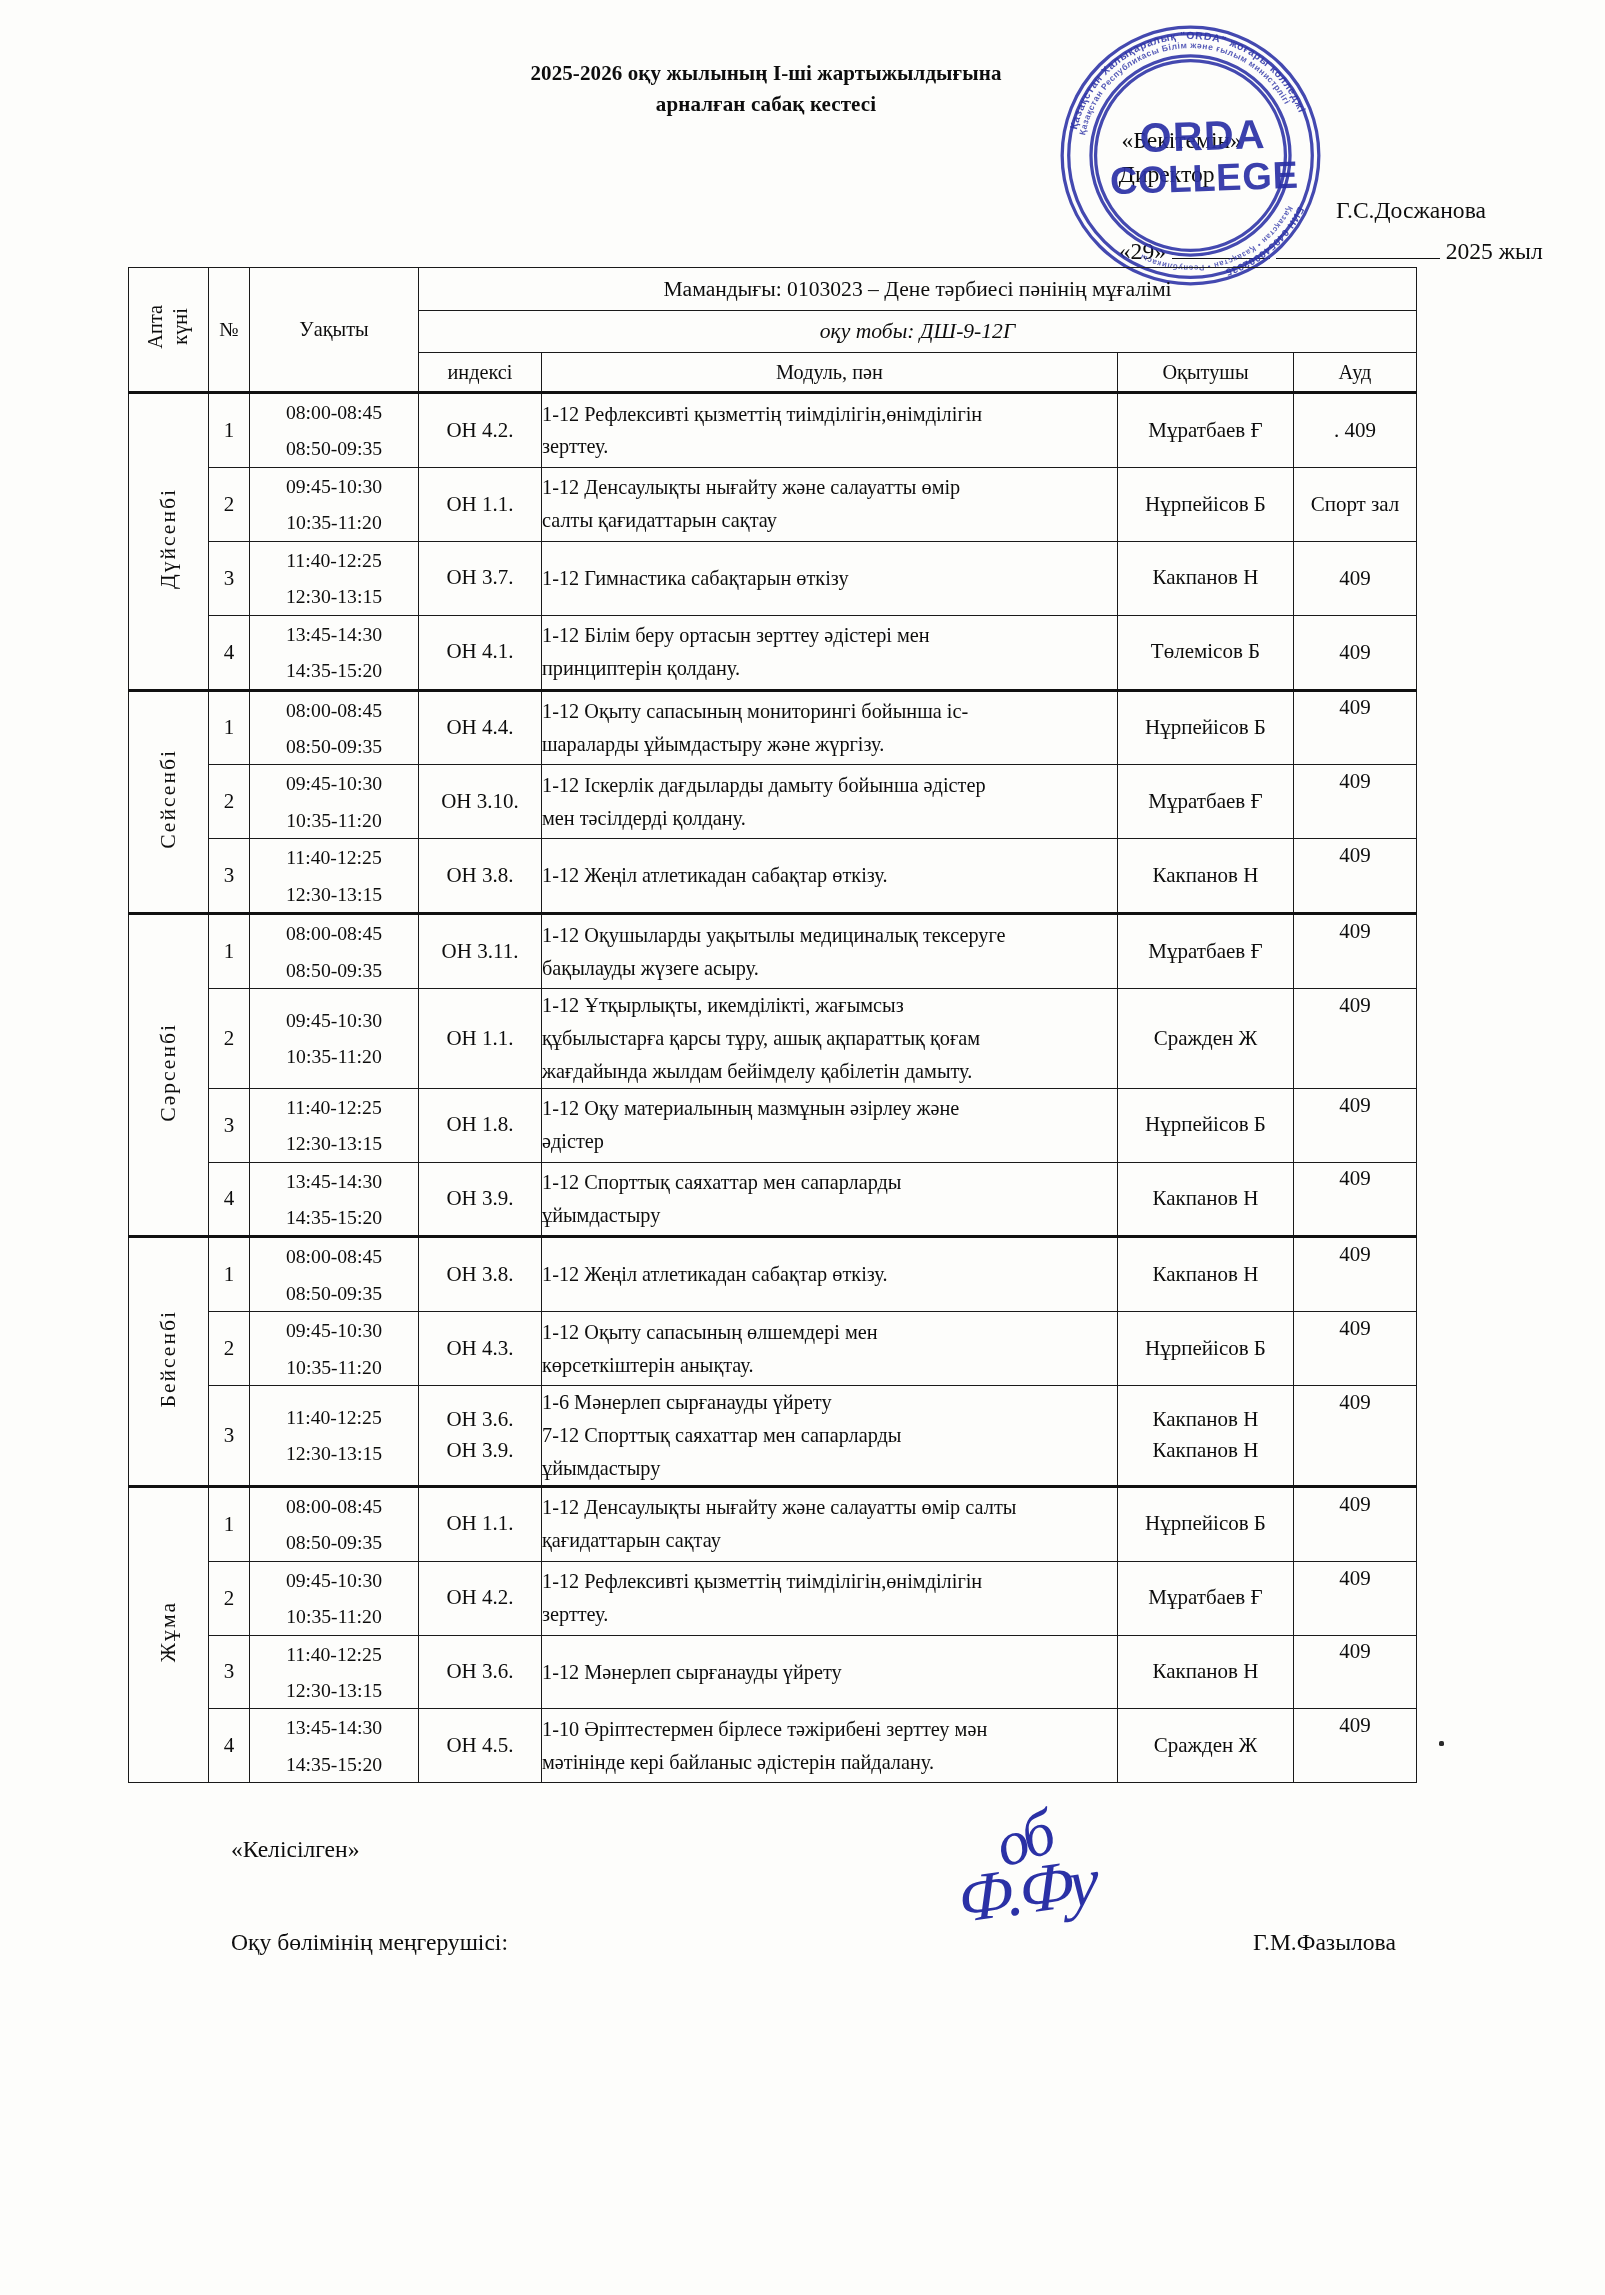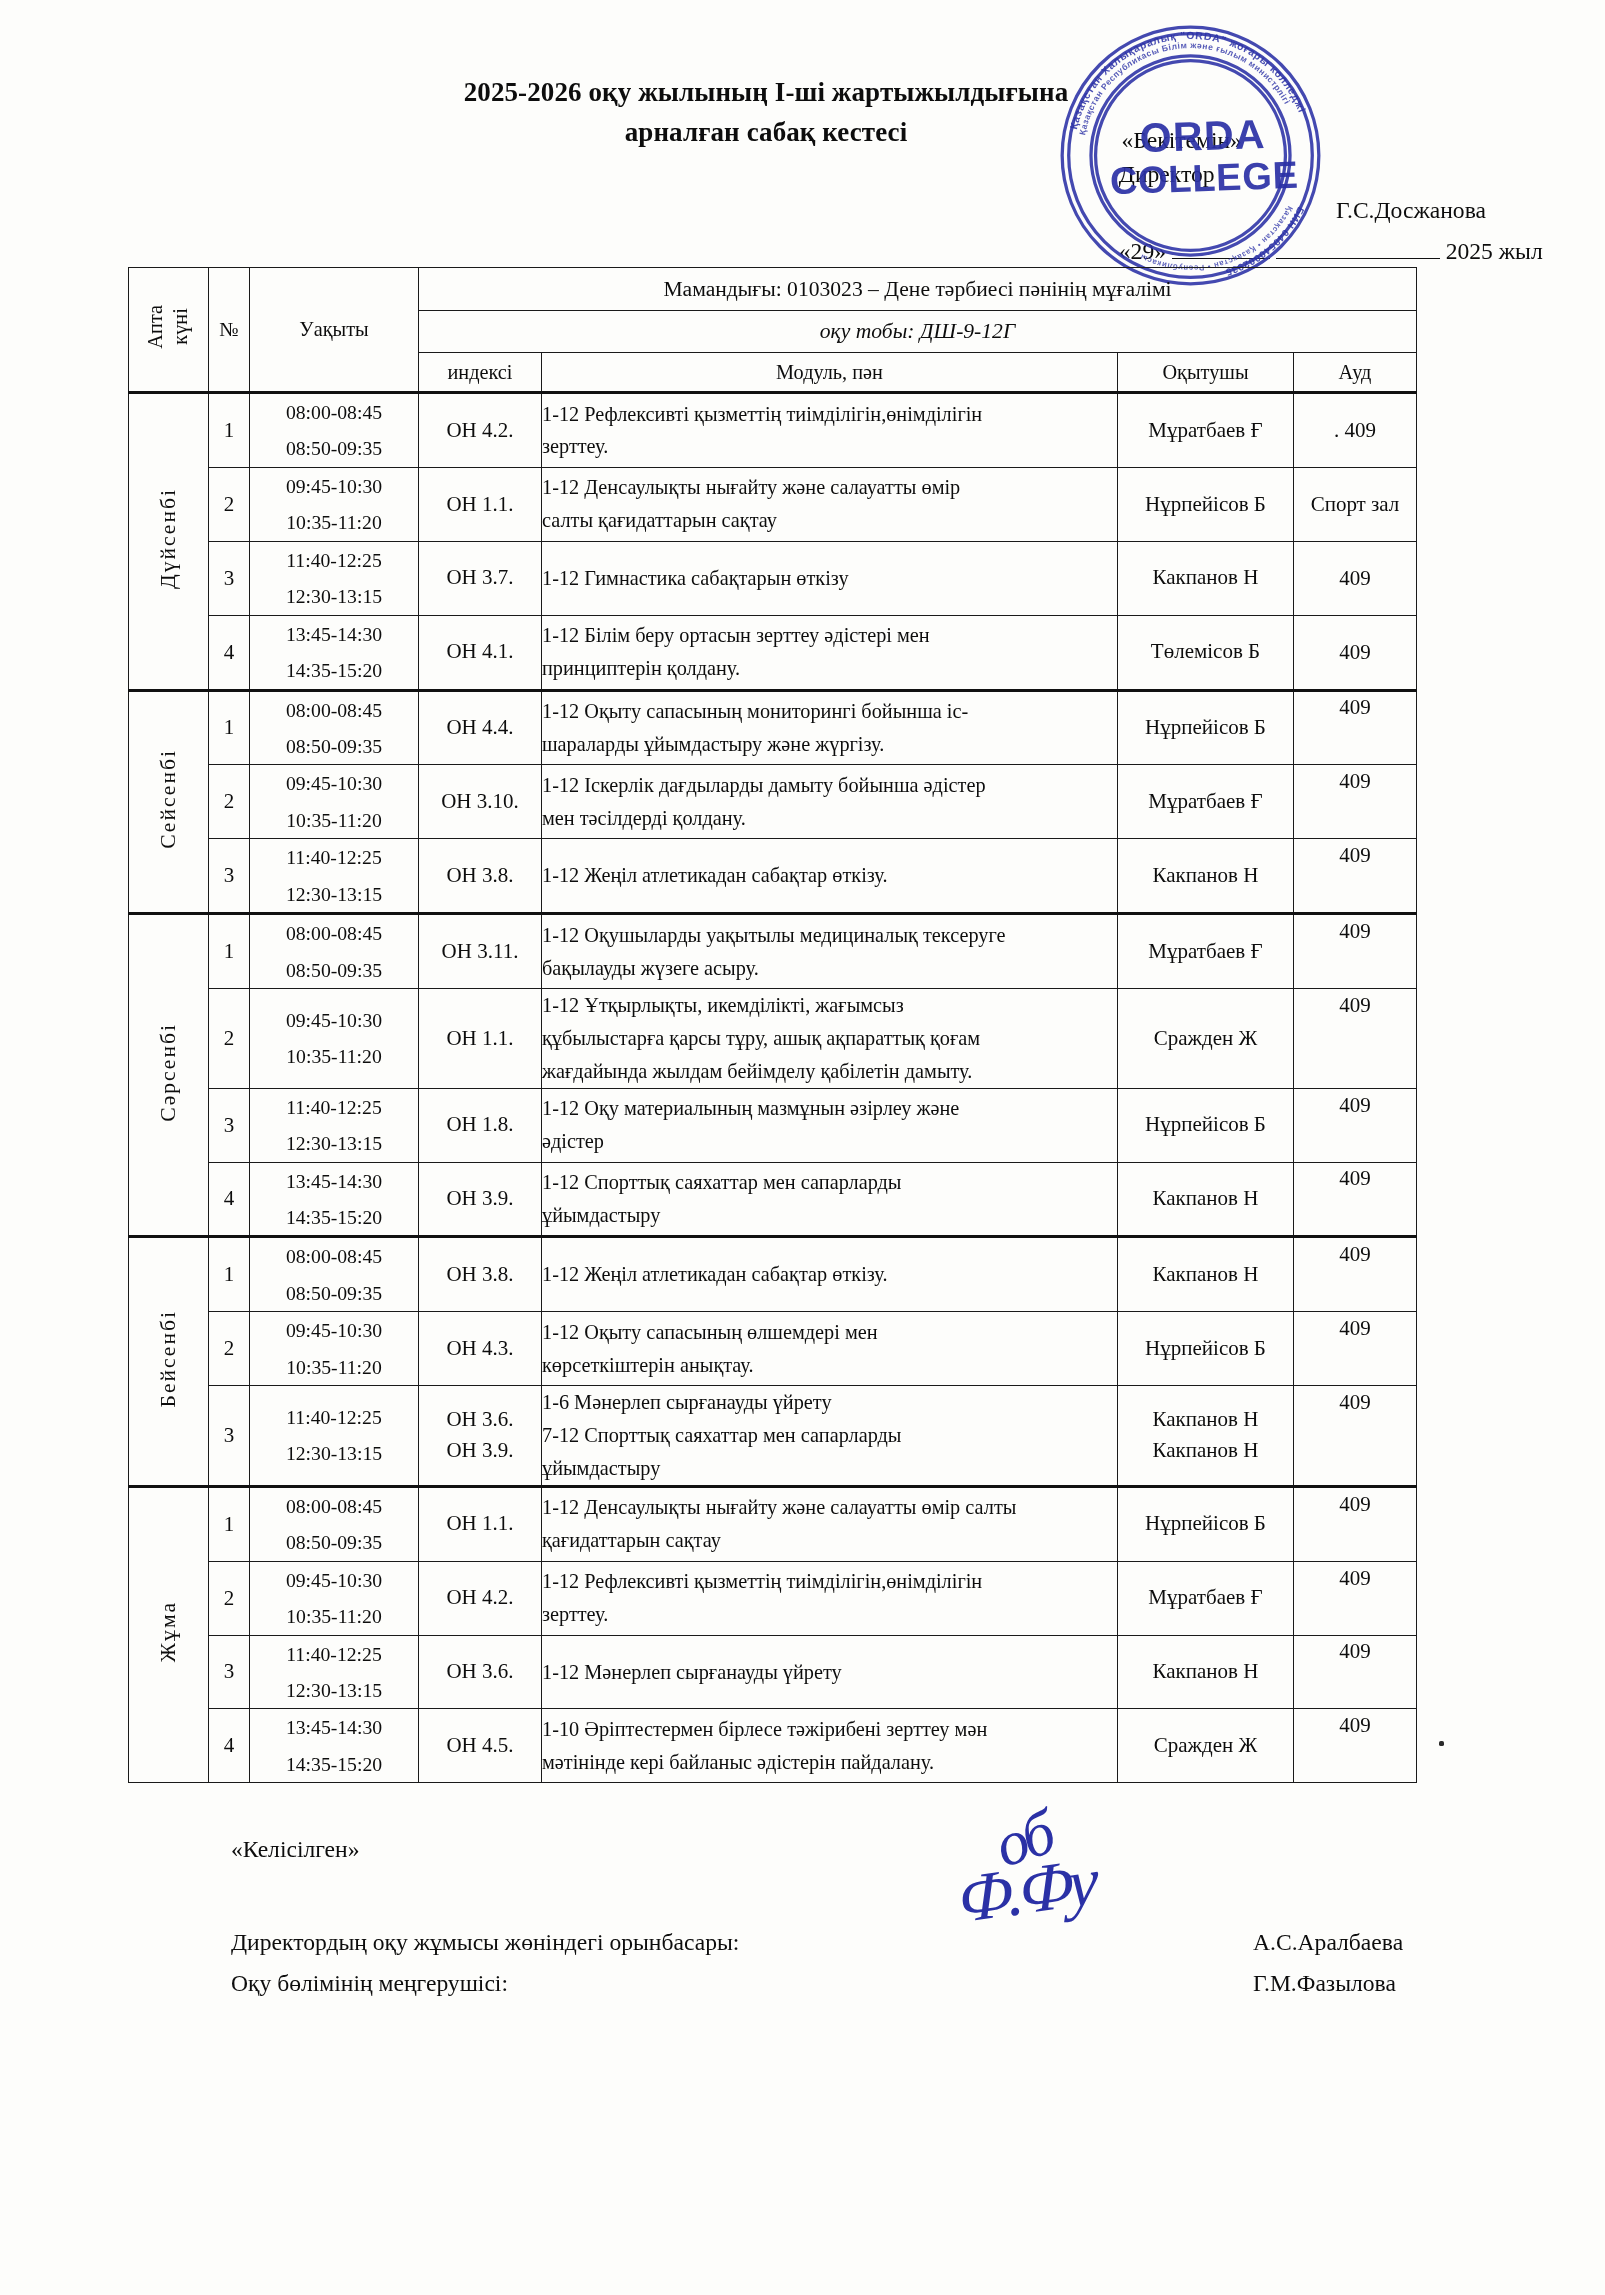--- a/index.html
+++ b/index.html
@@ -14,24 +14,24 @@
     background: #fdfdfb;
     font-family: "Liberation Serif", "DejaVu Serif", serif;
     color: #0d0d0d;
     overflow: hidden;
   }
 
   
   .doc-title {
     position: absolute;
     left: 419px;
-    top: 73px;
+    top: 58px;
     width: 694px;
     text-align: center;
-    font-size: 27px;
+    font-size: 21px;
     font-weight: bold;
     line-height: 1.48;
     letter-spacing: 0.1px;
   }
   .doc-title .l2 { display: block; }
 
   
   .approval {
     position: absolute;
     left: 1107px;
@@ -674,24 +674,20 @@
             <span>Сражден Ж</span>
           </td>
           <td class="aud toptight">409</td>
         </tr>
       </tbody>
   </table>
 
   <div class="footer">
     <div class="agreed">«Келісілген»</div>
     <div class="foot-line">
-      <span class="foot-label">Директордың оқу жұмысы  жөніндегі орынбасары:</span>
-      <span class="foot-name">А.С.Аралбаева</span>
-    </div>
-    <div class="foot-line">
       <span class="foot-label">Оқу бөлімінің меңгерушісі:</span>
       <span class="foot-name">Г.М.Фазылова</span>
     </div>
   </div>
 
   <div class="sig-a">об</div>
   <div class="sig-b">Ф.Фу</div>
   <div class="speck" style="left:1439px; top:1741px;"></div>
 
 </div>

